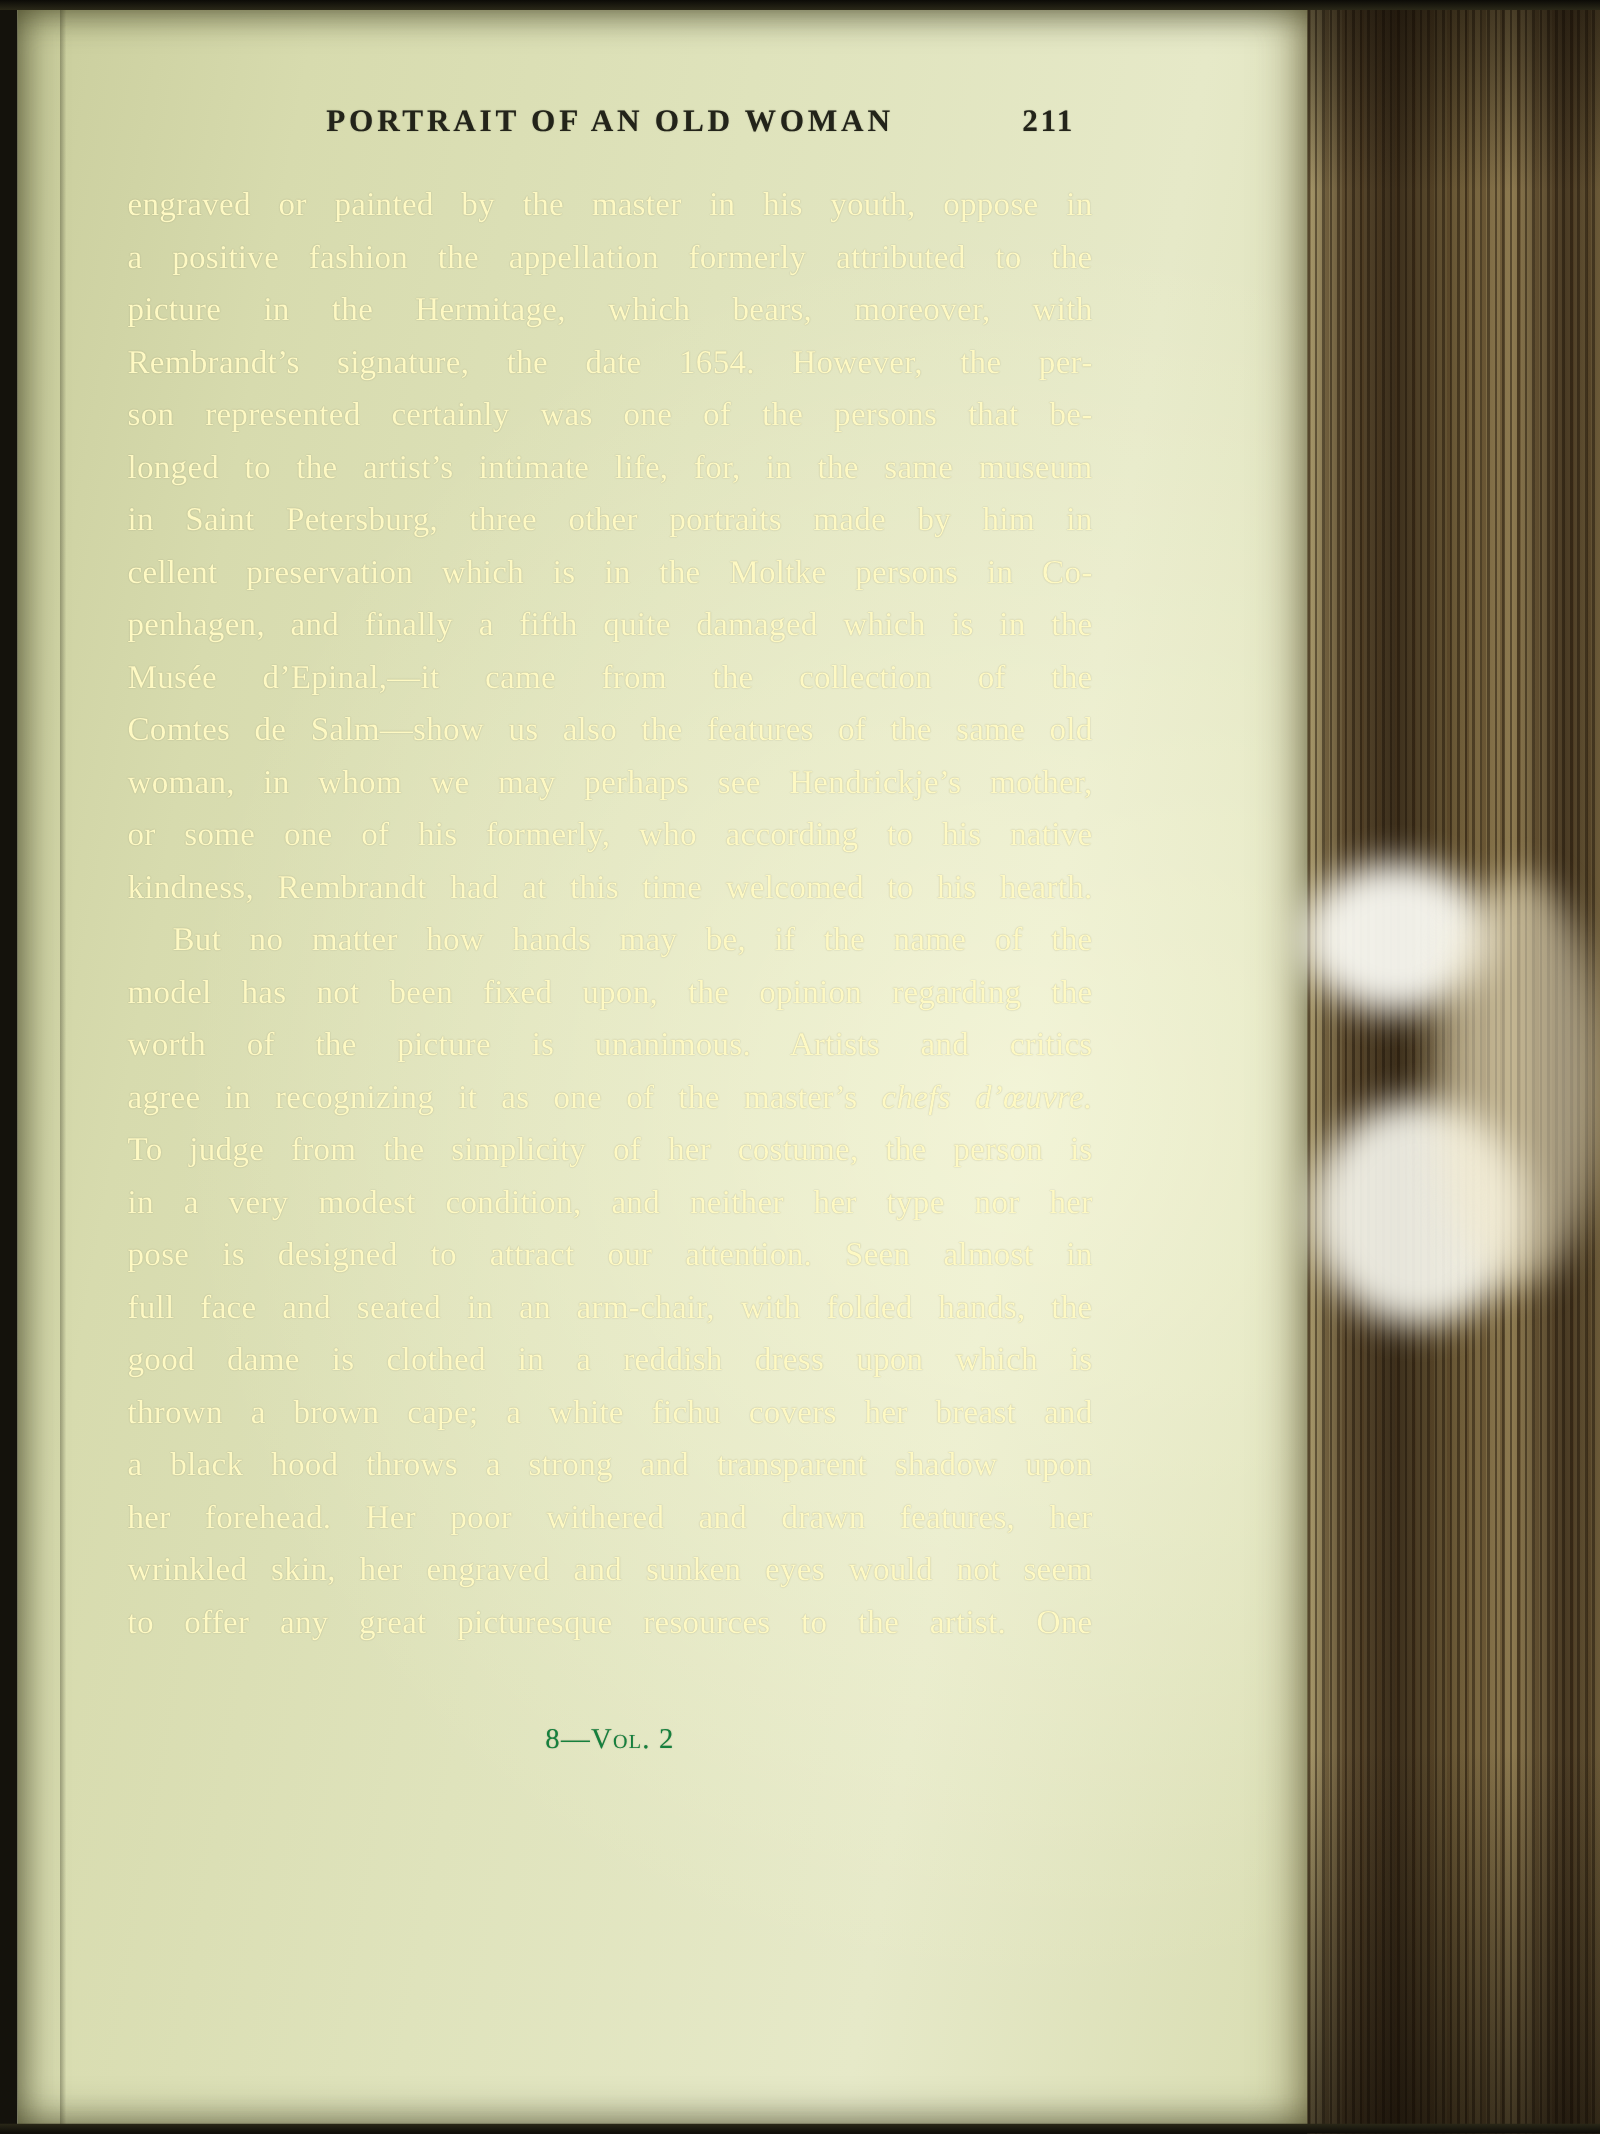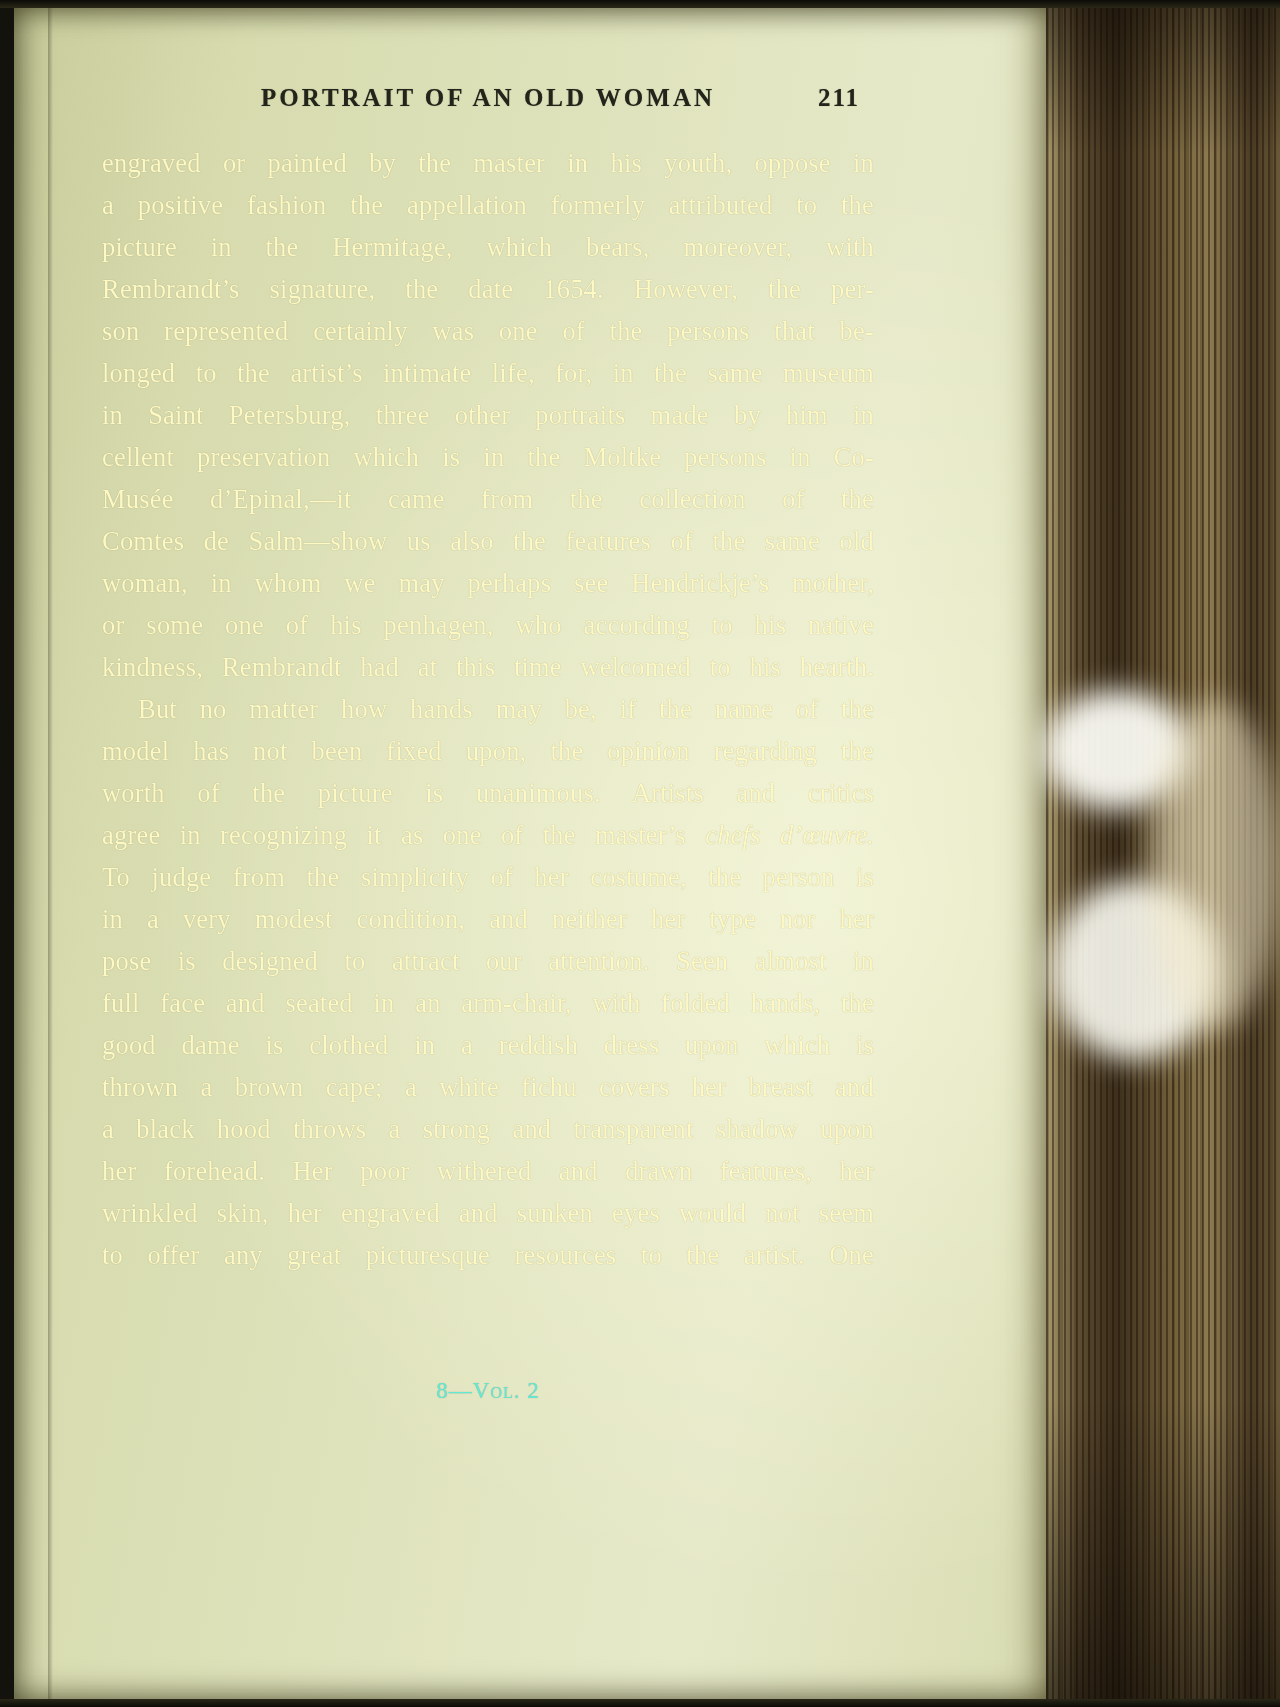--- a/index.html
+++ b/index.html
@@ -64,21 +64,21 @@
     color:#fef9c3;
     font-size:26.5px;line-height:42px;letter-spacing:.2px;
     text-shadow:0 0 1px rgba(44,44,28,.35);
   }
   .paragraph{margin:0;}
   .line{text-align:justify;text-align-last:justify;white-space:normal;}
   .line.indent{text-indent:36px;}
   .italic{font-style:italic;}
   .footer{
     position:absolute;left:102px;top:1378px;width:772px;
-    text-align:center;color:#5eead4;
+    text-align:center;color:#15803d;
     font-size:23px;font-variant:small-caps;letter-spacing:1px;
     text-shadow:0 0 1px rgba(44,44,28,.35);
   }
   .top-edge{
     position:absolute;left:0;top:0;width:100%;height:8px;
     background:linear-gradient(180deg,#0c0b07,#2a2818);
   }
   .bottom-edge{
     position:absolute;left:0;bottom:0;width:100%;height:8px;
     background:linear-gradient(0deg,#0c0b07,#2a2818);
@@ -107,24 +107,25 @@
   <div class="text-block">
       <div class="paragraph">
         <div class="line"><span>engraved or painted by the master in his youth, oppose in</span></div>
         <div class="line"><span>a positive fashion the appellation formerly attributed to the</span></div>
         <div class="line"><span>picture in the Hermitage, which bears, moreover, with</span></div>
         <div class="line"><span>Rembrandt’s signature, the date 1654. However, the per-</span></div>
         <div class="line"><span>son represented certainly was one of the persons that be-</span></div>
         <div class="line"><span>longed to the artist’s intimate life, for, in the same museum</span></div>
         <div class="line"><span>in Saint Petersburg, three other portraits made by him in</span></div>
         <div class="line"><span>cellent preservation which is in the Moltke persons in Co-</span></div>
+        <div class="line"><span>penhagen, and finally a fifth quite damaged which is in the</span></div>
         <div class="line"><span>Musée d’Epinal,—it came from the collection of the</span></div>
         <div class="line"><span>Comtes de Salm—show us also the features of the same old</span></div>
         <div class="line"><span>woman, in whom we may perhaps see Hendrickje’s mother,</span></div>
-        <div class="line"><span>or some one of his penhagen, who according to his native</span></div>
+        <div class="line"><span>or some one of his formerly, who according to his native</span></div>
         <div class="line"><span>kindness, Rembrandt had at this time welcomed to his hearth.</span></div>
       </div>
       <div class="paragraph">
         <div class="line indent"><span>But no matter how hands may be, if the name of the</span></div>
         <div class="line"><span>model has not been fixed upon, the opinion regarding the</span></div>
         <div class="line"><span>worth of the picture is unanimous. Artists and critics</span></div>
         <div class="line"><span>agree in recognizing it as one of the master’s </span><span class="italic">chefs d’œuvre.</span></div>
         <div class="line"><span>To judge from the simplicity of her costume, the person is</span></div>
         <div class="line"><span>in a very modest condition, and neither her type nor her</span></div>
         <div class="line"><span>pose is designed to attract our attention. Seen almost in</span></div>

